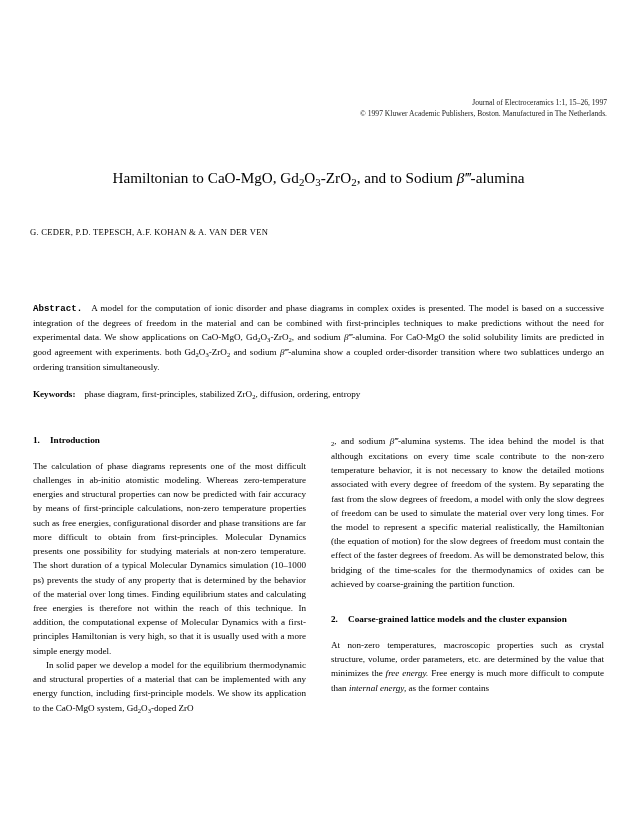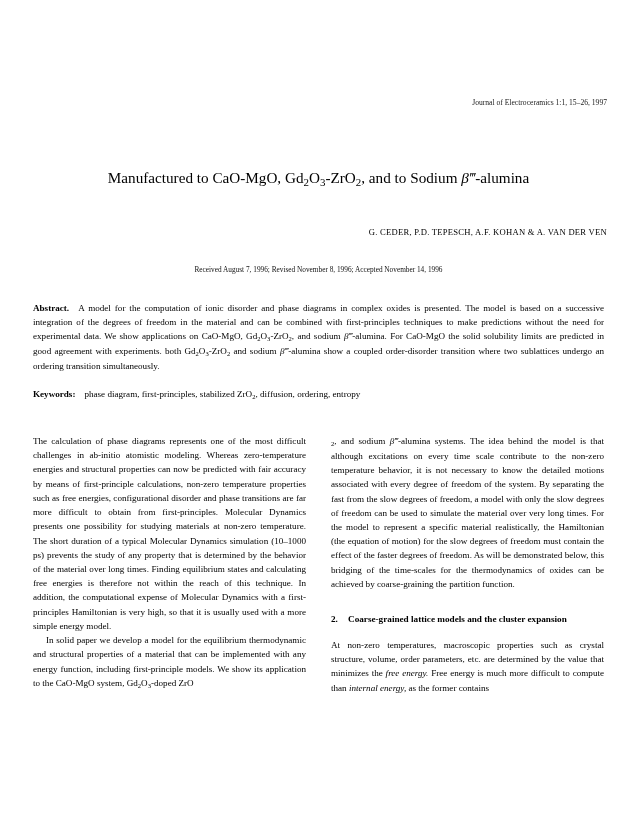--- a/index.html
+++ b/index.html
@@ -48,21 +48,21 @@
     color: #000;
   }
   .title-block .tl { display: block; white-space: nowrap; }
 
   
   .authors {
     position: absolute;
     left: 30px;
     top: 211px;
     width: 577px;
-    text-align: right;
+    text-align: left;
     font-size: 8.6px;
     letter-spacing: 0.25px;
     color: #000;
   }
   .affiliation {
     position: absolute;
     left: 20px;
     top: 226px;
     width: 597px;
     text-align: center;
@@ -84,21 +84,21 @@
   .abstract {
     position: absolute;
     left: 33px;
     top: 285px;
     width: 571px;
     font-size: 9.1px;
     line-height: 1.545;
     text-align: justify;
     color: #000;
   }
-  .abstract b { font-weight: bold; }
+  .abstract b { font-weight: bold; font-family: Liberation Mono, monospace; }
   .abstract .gap { display: inline-block; width: 9px; }
 
   .keywords {
     position: absolute;
     left: 33px;
     top: 372px;
     width: 571px;
     font-size: 9.1px;
     line-height: 1.5;
     color: #000;
@@ -163,38 +163,39 @@
     line-height: 1;
   }
 </style>
 </head>
 <body>
 
 <div class="page">
 
   <div class="journal-header">
     <div>Journal of Electroceramics 1:1, 15–26, 1997</div>
+    <div>© 1997 Kluwer Academic Publishers, Boston. Manufactured in The Netherlands.</div>
   </div>
 
   <div class="title-block">
-    <span class="tl"><span>Manufactured to CaO-MgO, Gd</span><sub>2</sub><span>O</span><sub>3</sub><span>-ZrO</span><sub>2</sub><span>, and to Sodium </span><span class="beta">β‴</span><span>-alumina</span></span>
+    <span class="tl"><span>Hamiltonian to CaO-MgO, Gd</span><sub>2</sub><span>O</span><sub>3</sub><span>-ZrO</span><sub>2</sub><span>, and to Sodium </span><span class="beta">β‴</span><span>-alumina</span></span>
   </div>
 
   <div class="authors">G. CEDER, P.D. TEPESCH, A.F. KOHAN &amp; A. VAN DER VEN</div>
-  <div class="received">Received August 7, 1996; Revised November 8, 1996; Accepted November 14, 1996</div>
 
   <div class="abstract">
     <b>Abstract.</b><span class="gap"></span><span>A model for the computation of ionic disorder and phase diagrams in complex oxides is presented. The model is based on a successive integration of the degrees of freedom in the material and can be combined with first-principles techniques to make predictions without the need for experimental data. We show applications on CaO-MgO, Gd</span><sub>2</sub><span>O</span><sub>3</sub><span>-ZrO</span><sub>2</sub><span>, and sodium </span><span class="beta">β‴</span><span>-alumina. For CaO-MgO the solid solubility limits are predicted in good agreement with experiments. both Gd</span><sub>2</sub><span>O</span><sub>3</sub><span>-ZrO</span><sub>2</sub><span> and sodium </span><span class="beta">β‴</span><span>-alumina show a coupled order-disorder transition where two sublattices undergo an ordering transition simultaneously.</span>
   </div>
 
   <div class="keywords">
     <b>Keywords:</b><span class="gap"></span><span>phase diagram, first-principles, stabilized ZrO</span><sub>2</sub><span>, diffusion, ordering, entropy</span>
   </div>
 
   <div class="col col-left">
+    <div class="sec-head"><span class="num">1.</span><span class="txt">Introduction</span></div>
     <p class="para">The calculation of phase diagrams represents one of the most difficult challenges in ab-initio atomistic modeling. Whereas zero-temperature energies and structural properties can now be predicted with fair accuracy by means of first-principle calculations, non-zero temperature properties such as free energies, configurational disorder and phase transitions are far more difficult to obtain from first-principles. Molecular Dynamics presents one possibility for studying materials at non-zero temperature. The short duration of a typical Molecular Dynamics simulation (10–1000 ps) prevents the study of any property that is determined by the behavior of the material over long times. Finding equilibrium states and calculating free energies is therefore not within the reach of this technique. In addition, the computational expense of Molecular Dynamics with a first-principles Hamiltonian is very high, so that it is usually used with a more simple energy model.</p>
     <p class="para"><span>In solid paper we develop a model for the equilibrium thermodynamic and structural properties of a material that can be implemented with any energy function, including first-principle models. We show its application to the CaO-MgO system, Gd</span><sub>2</sub><span>O</span><sub>3</sub><span>-doped ZrO</span></p>
   </div>
 
   <div class="col col-right">
     <p class="para"><sub>2</sub><span>, and sodium </span><span class="beta">β‴</span><span>-alumina systems. The idea behind the model is that although excitations on every time scale contribute to the non-zero temperature behavior, it is not necessary to know the detailed motions associated with every degree of freedom of the system. By separating the fast from the slow degrees of freedom, a model with only the slow degrees of freedom can be used to simulate the material over very long times. For the model to represent a specific material realistically, the Hamiltonian (the equation of motion) for the slow degrees of freedom must contain the effect of the faster degrees of freedom. As will be demonstrated below, this bridging of the time-scales for the thermodynamics of oxides can be achieved by coarse-graining the partition function.</span></p>
     <div class="sec-head second"><span class="num">2.</span><span class="txt">Coarse-grained lattice models and the cluster expansion</span></div>
     <p class="para"><span>At non-zero temperatures, macroscopic properties such as crystal structure, volume, order parameters, etc. are determined by the value that minimizes the </span><span class="it">free energy.</span><span> Free energy is much more difficult to compute than </span><span class="it">internal energy,</span><span> as the former contains</span></p>
   </div>
 

